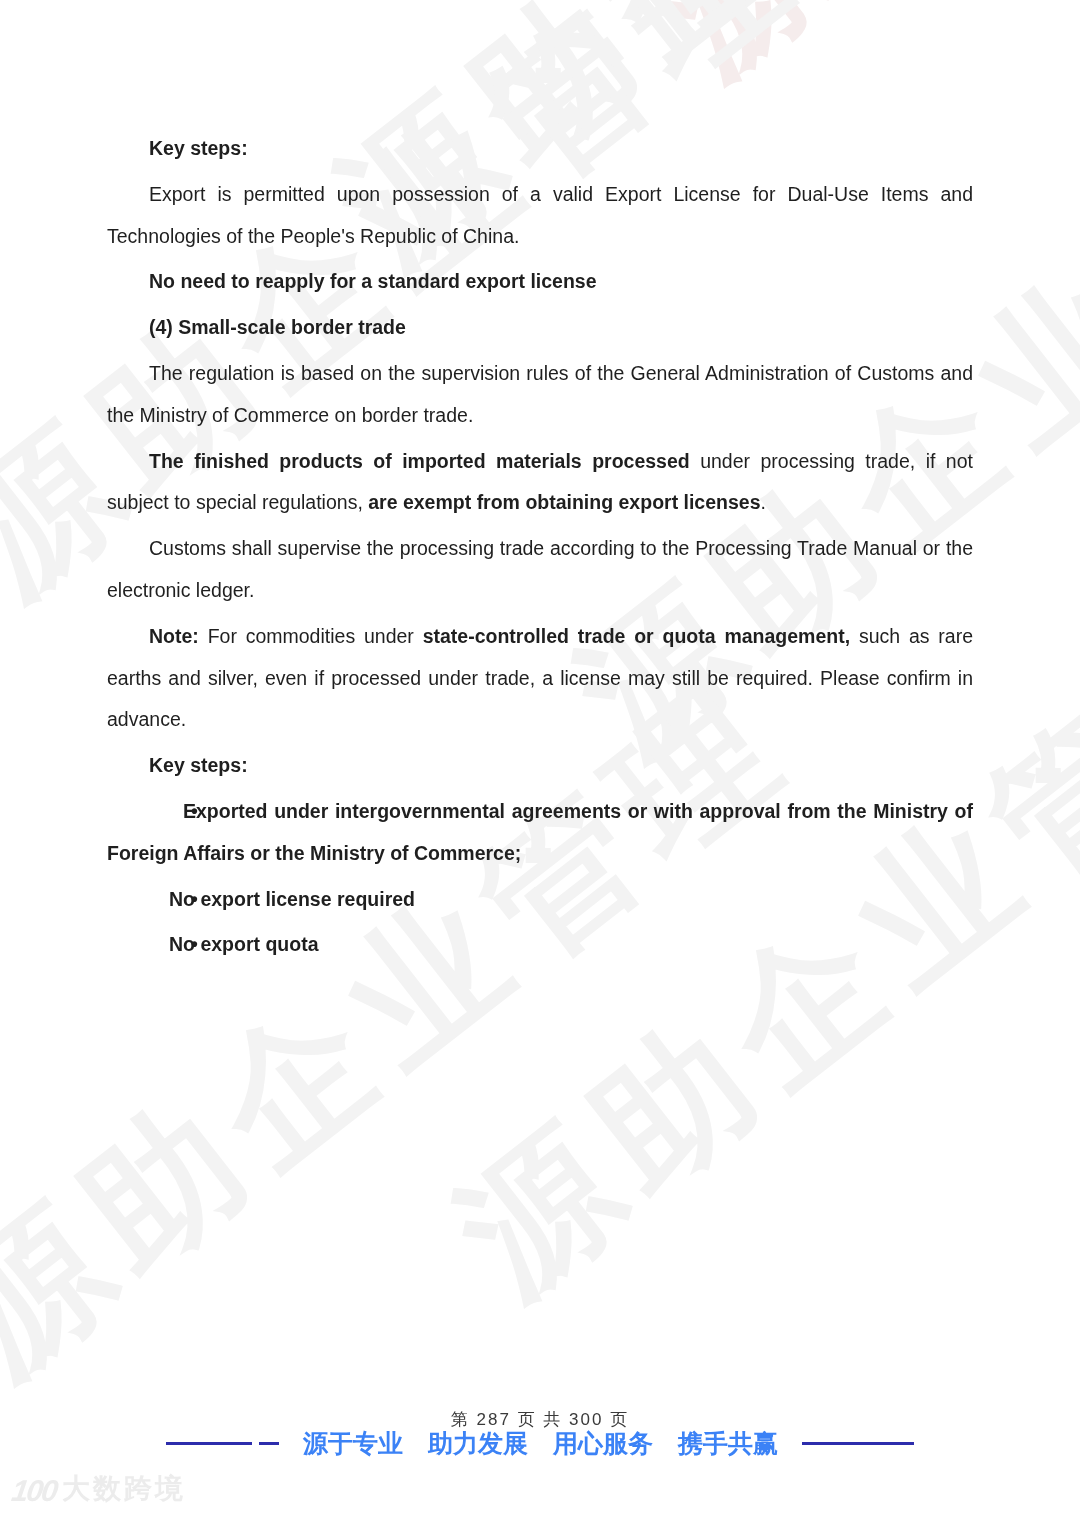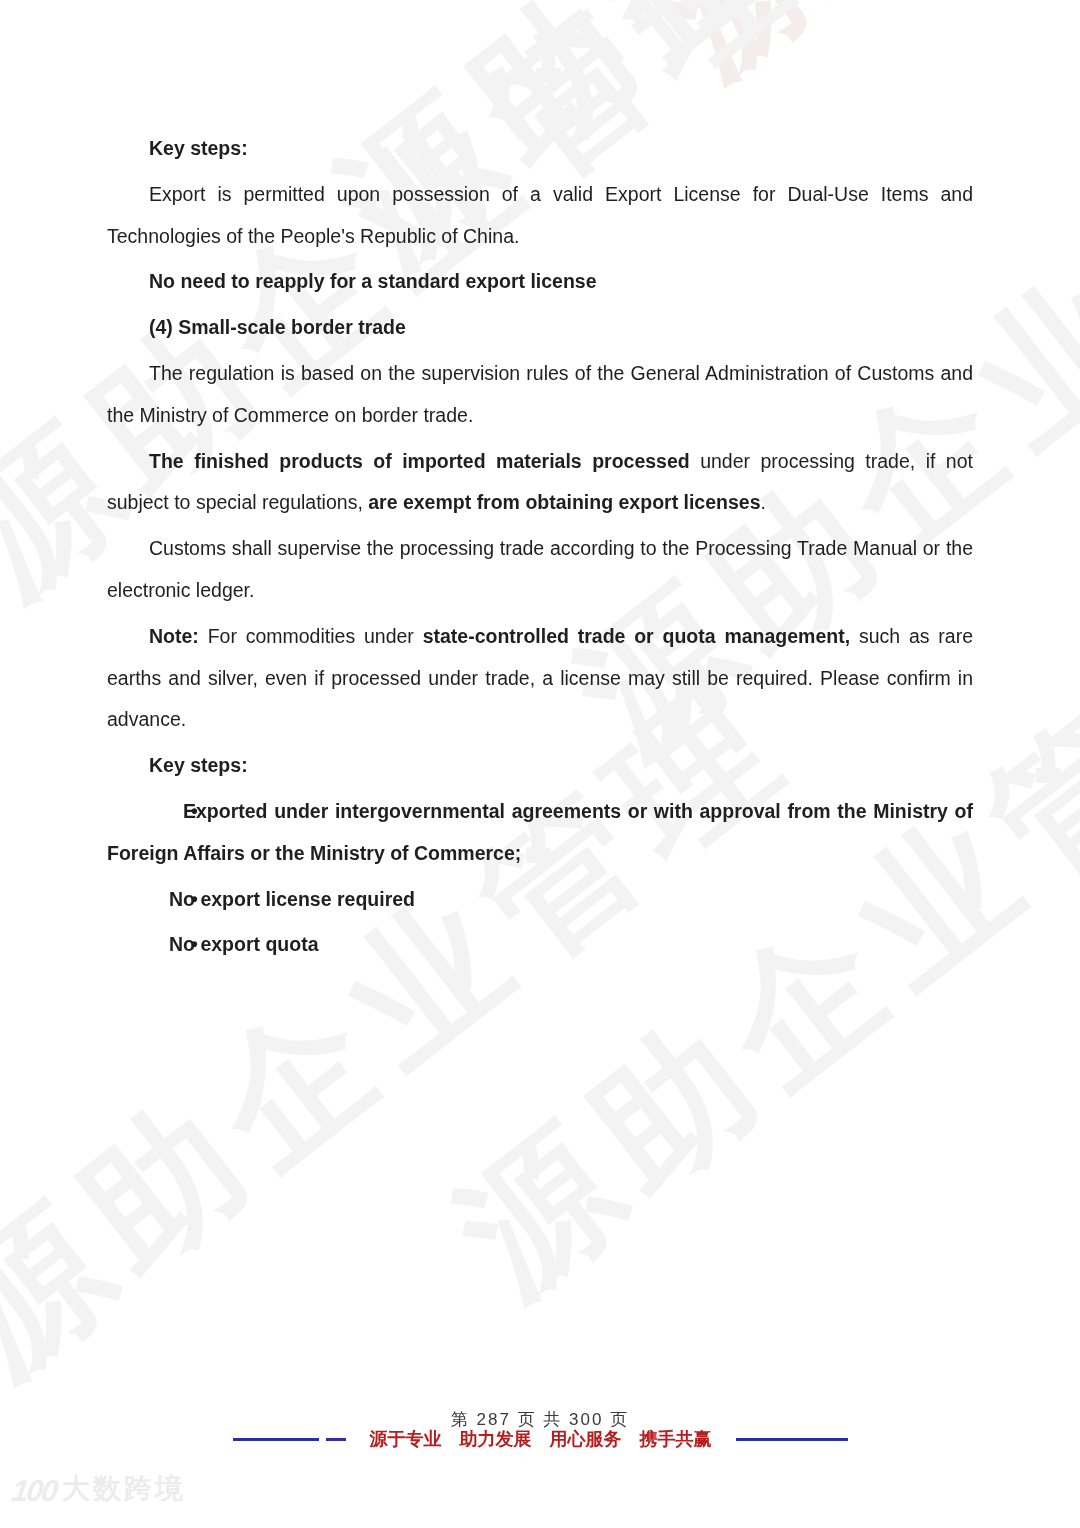--- a/index.html
+++ b/index.html
@@ -22,21 +22,21 @@
   span.bullet.wide{width:34px;}
   span.bullet.narrow{width:20px;}
   
   .footer-band{position:absolute;left:0;top:1427px;width:100%;display:flex;align-items:center;
                justify-content:center;gap:24px;z-index:2;}
   .dash-group{display:flex;align-items:center;gap:7px;}
   .dash{height:3px;background:#2d2dac;}
   .dash.long{width:86px;}
   .dash.short{width:20px;}
   .dash.full{width:112px;}
-  .slogan{color:#b91c1c;font-weight:bold;font-size:18px;white-space:pre;
+  .slogan{color:#3b82f6;font-weight:bold;font-size:25px;white-space:pre;
           font-family:Liberation Sans, sans-serif;}
   .page-num{position:absolute;left:0;top:1408px;width:100%;text-align:center;z-index:2;
             font-size:17px;color:#3a3a3a;letter-spacing:2px;}
   
   .brand{position:absolute;left:12px;top:1470px;z-index:1;display:flex;align-items:flex-end;gap:6px;
          color:#ececec;font-weight:bold;pointer-events:none;}
   .brand-icon{font-size:30px;font-style:italic;transform:skewX(-8deg);letter-spacing:-2px;}
   .brand-name{font-size:28px;letter-spacing:3px;}
 </style>
 </head>

